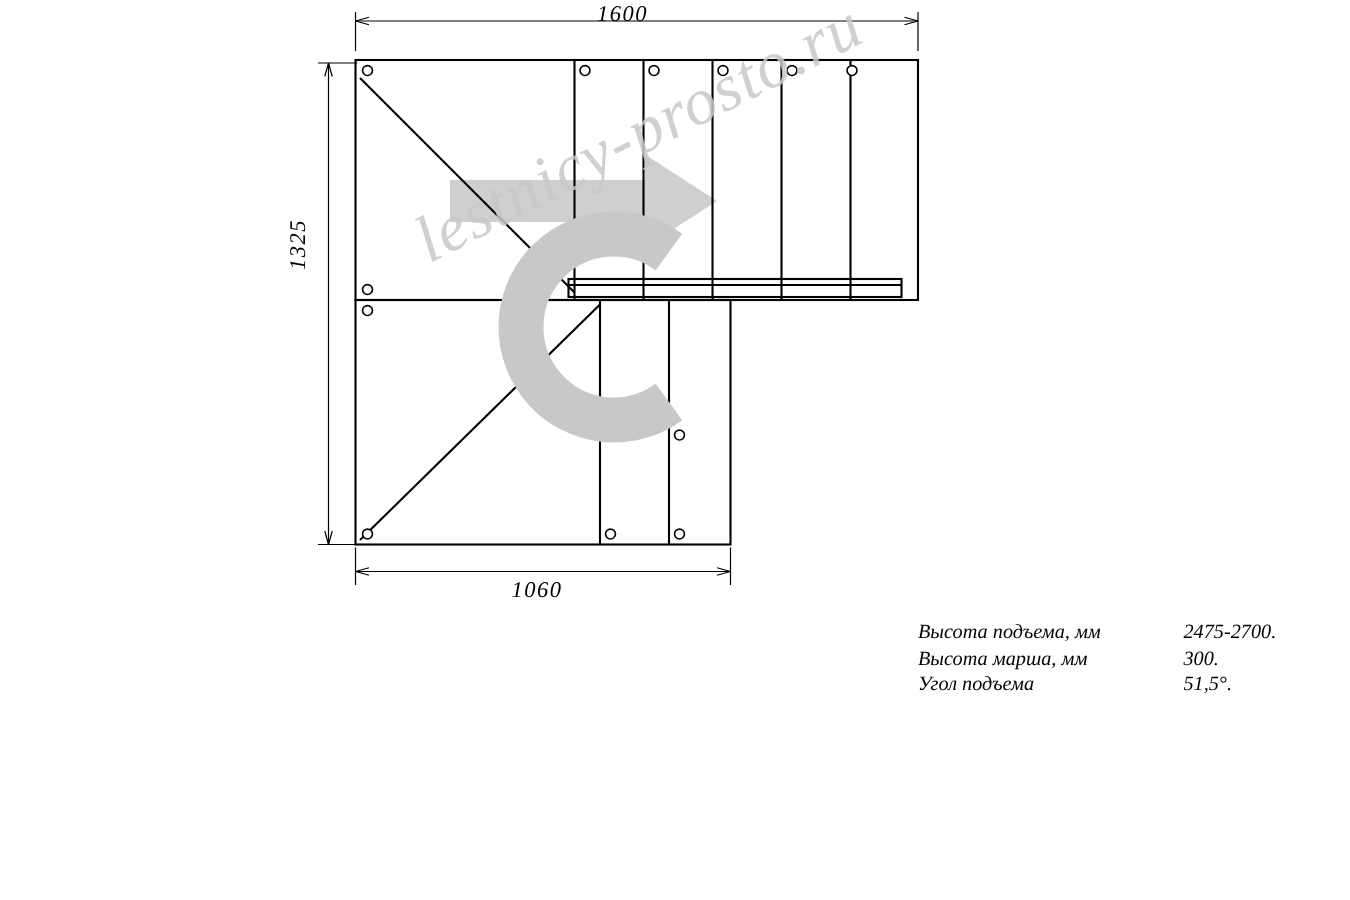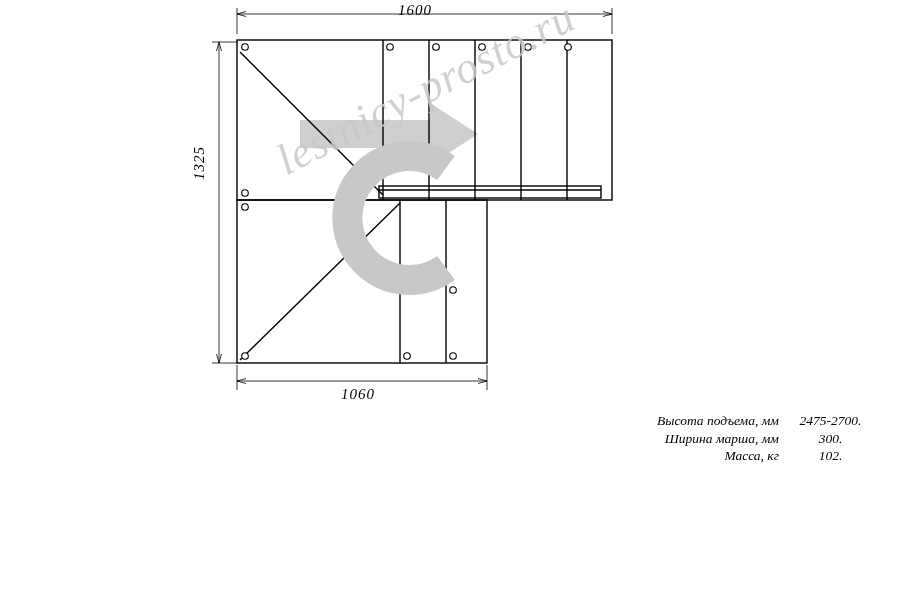--- a/index.html
+++ b/index.html
@@ -65,25 +65,25 @@
   #spec-table table {
     border-collapse: collapse;
     width: 100%;
   }
   #spec-table td {
     padding: 0;
     white-space: nowrap;
     vertical-align: top;
   }
   #spec-table td.spec-name {
-    text-align: right;
+    text-align: left;
     padding-right: 10px;
   }
   #spec-table td.spec-value {
-    text-align: center;
+    text-align: left;
   }
   .watermark {
     position: absolute;
     left: 268px;
     top: 140px;
     font-family: "Liberation Serif", serif;
     font-style: italic;
     font-size: 44px;
     color: #c8c8c8;
     opacity: 0.85;
@@ -196,24 +196,24 @@
   <div class="dim-label" id="dim-left-label">1325</div>
 
   <div id="spec-table">
     <table>
       <tbody id="spec-body">
           <tr>
             <td class="spec-name">Высота подъема, мм</td>
             <td class="spec-value">2475-2700.</td>
           </tr>
           <tr>
-            <td class="spec-name">Ширина марша, мм</td>
+            <td class="spec-name">Высота марша, мм</td>
             <td class="spec-value">300.</td>
           </tr>
           <tr>
-            <td class="spec-name">Масса, кг</td>
-            <td class="spec-value">102.</td>
+            <td class="spec-name">Угол подъема</td>
+            <td class="spec-value">51,5°.</td>
           </tr>
         </tbody>
     </table>
   </div>
 
 </div>
 
 </body></html>

